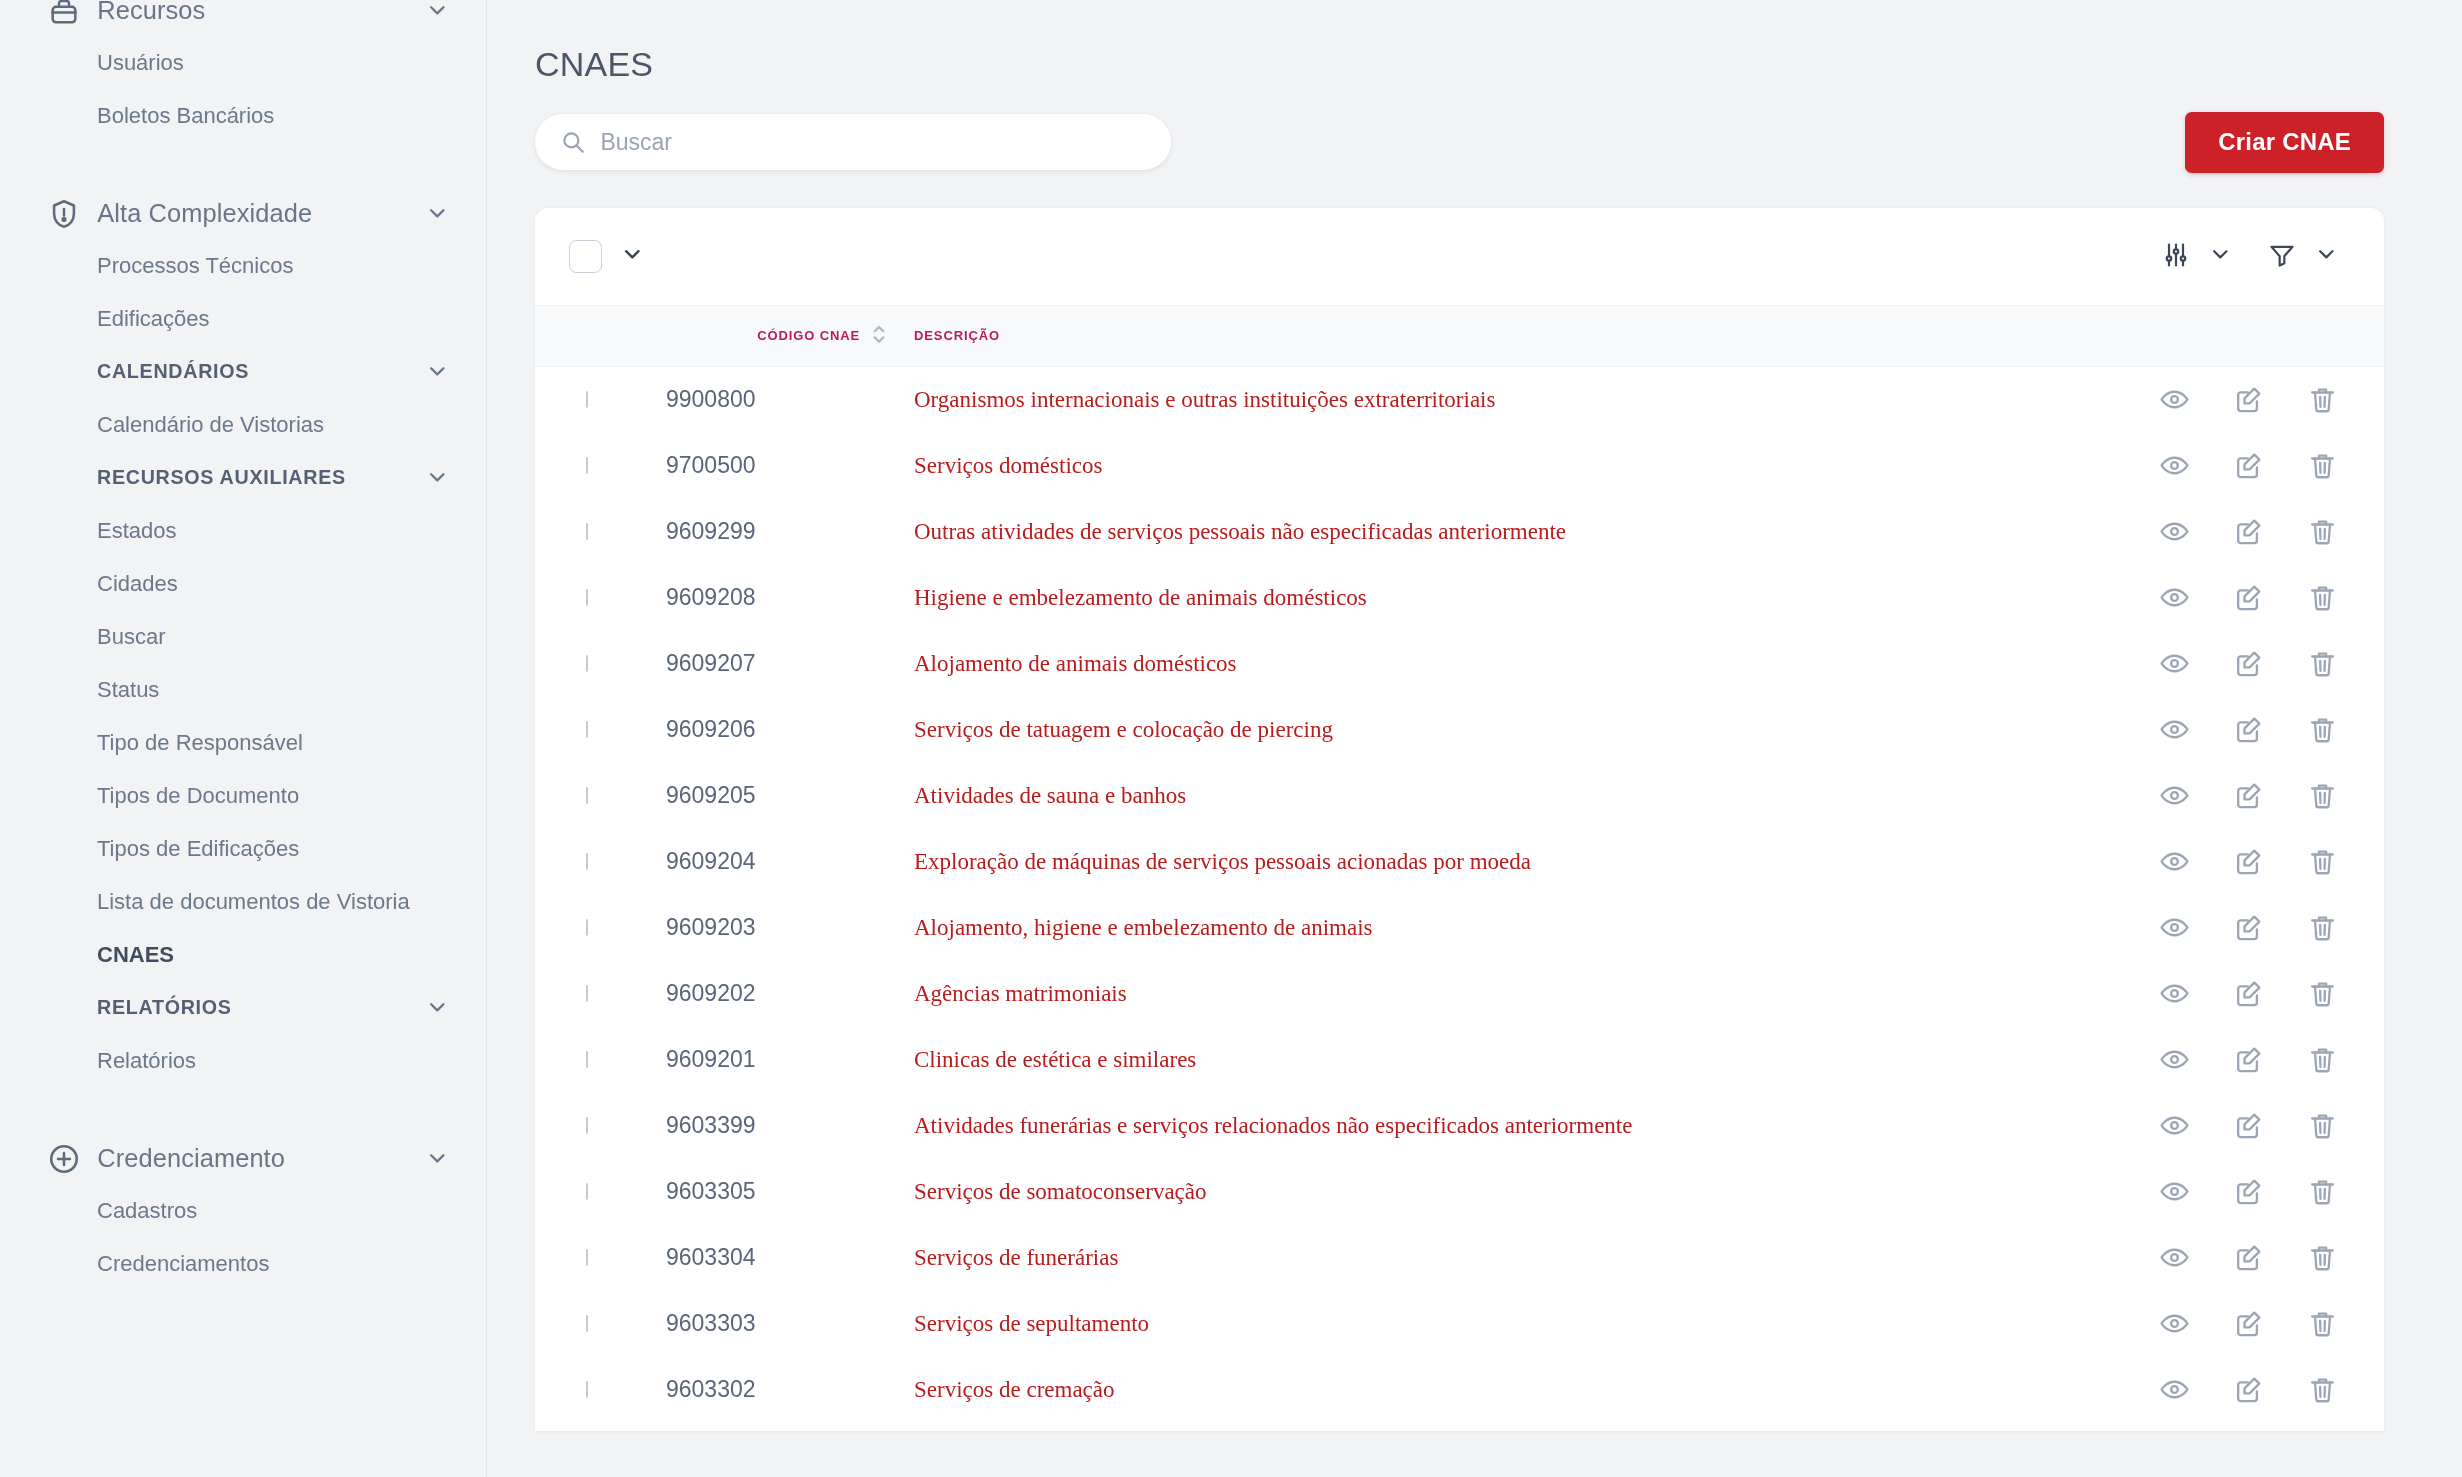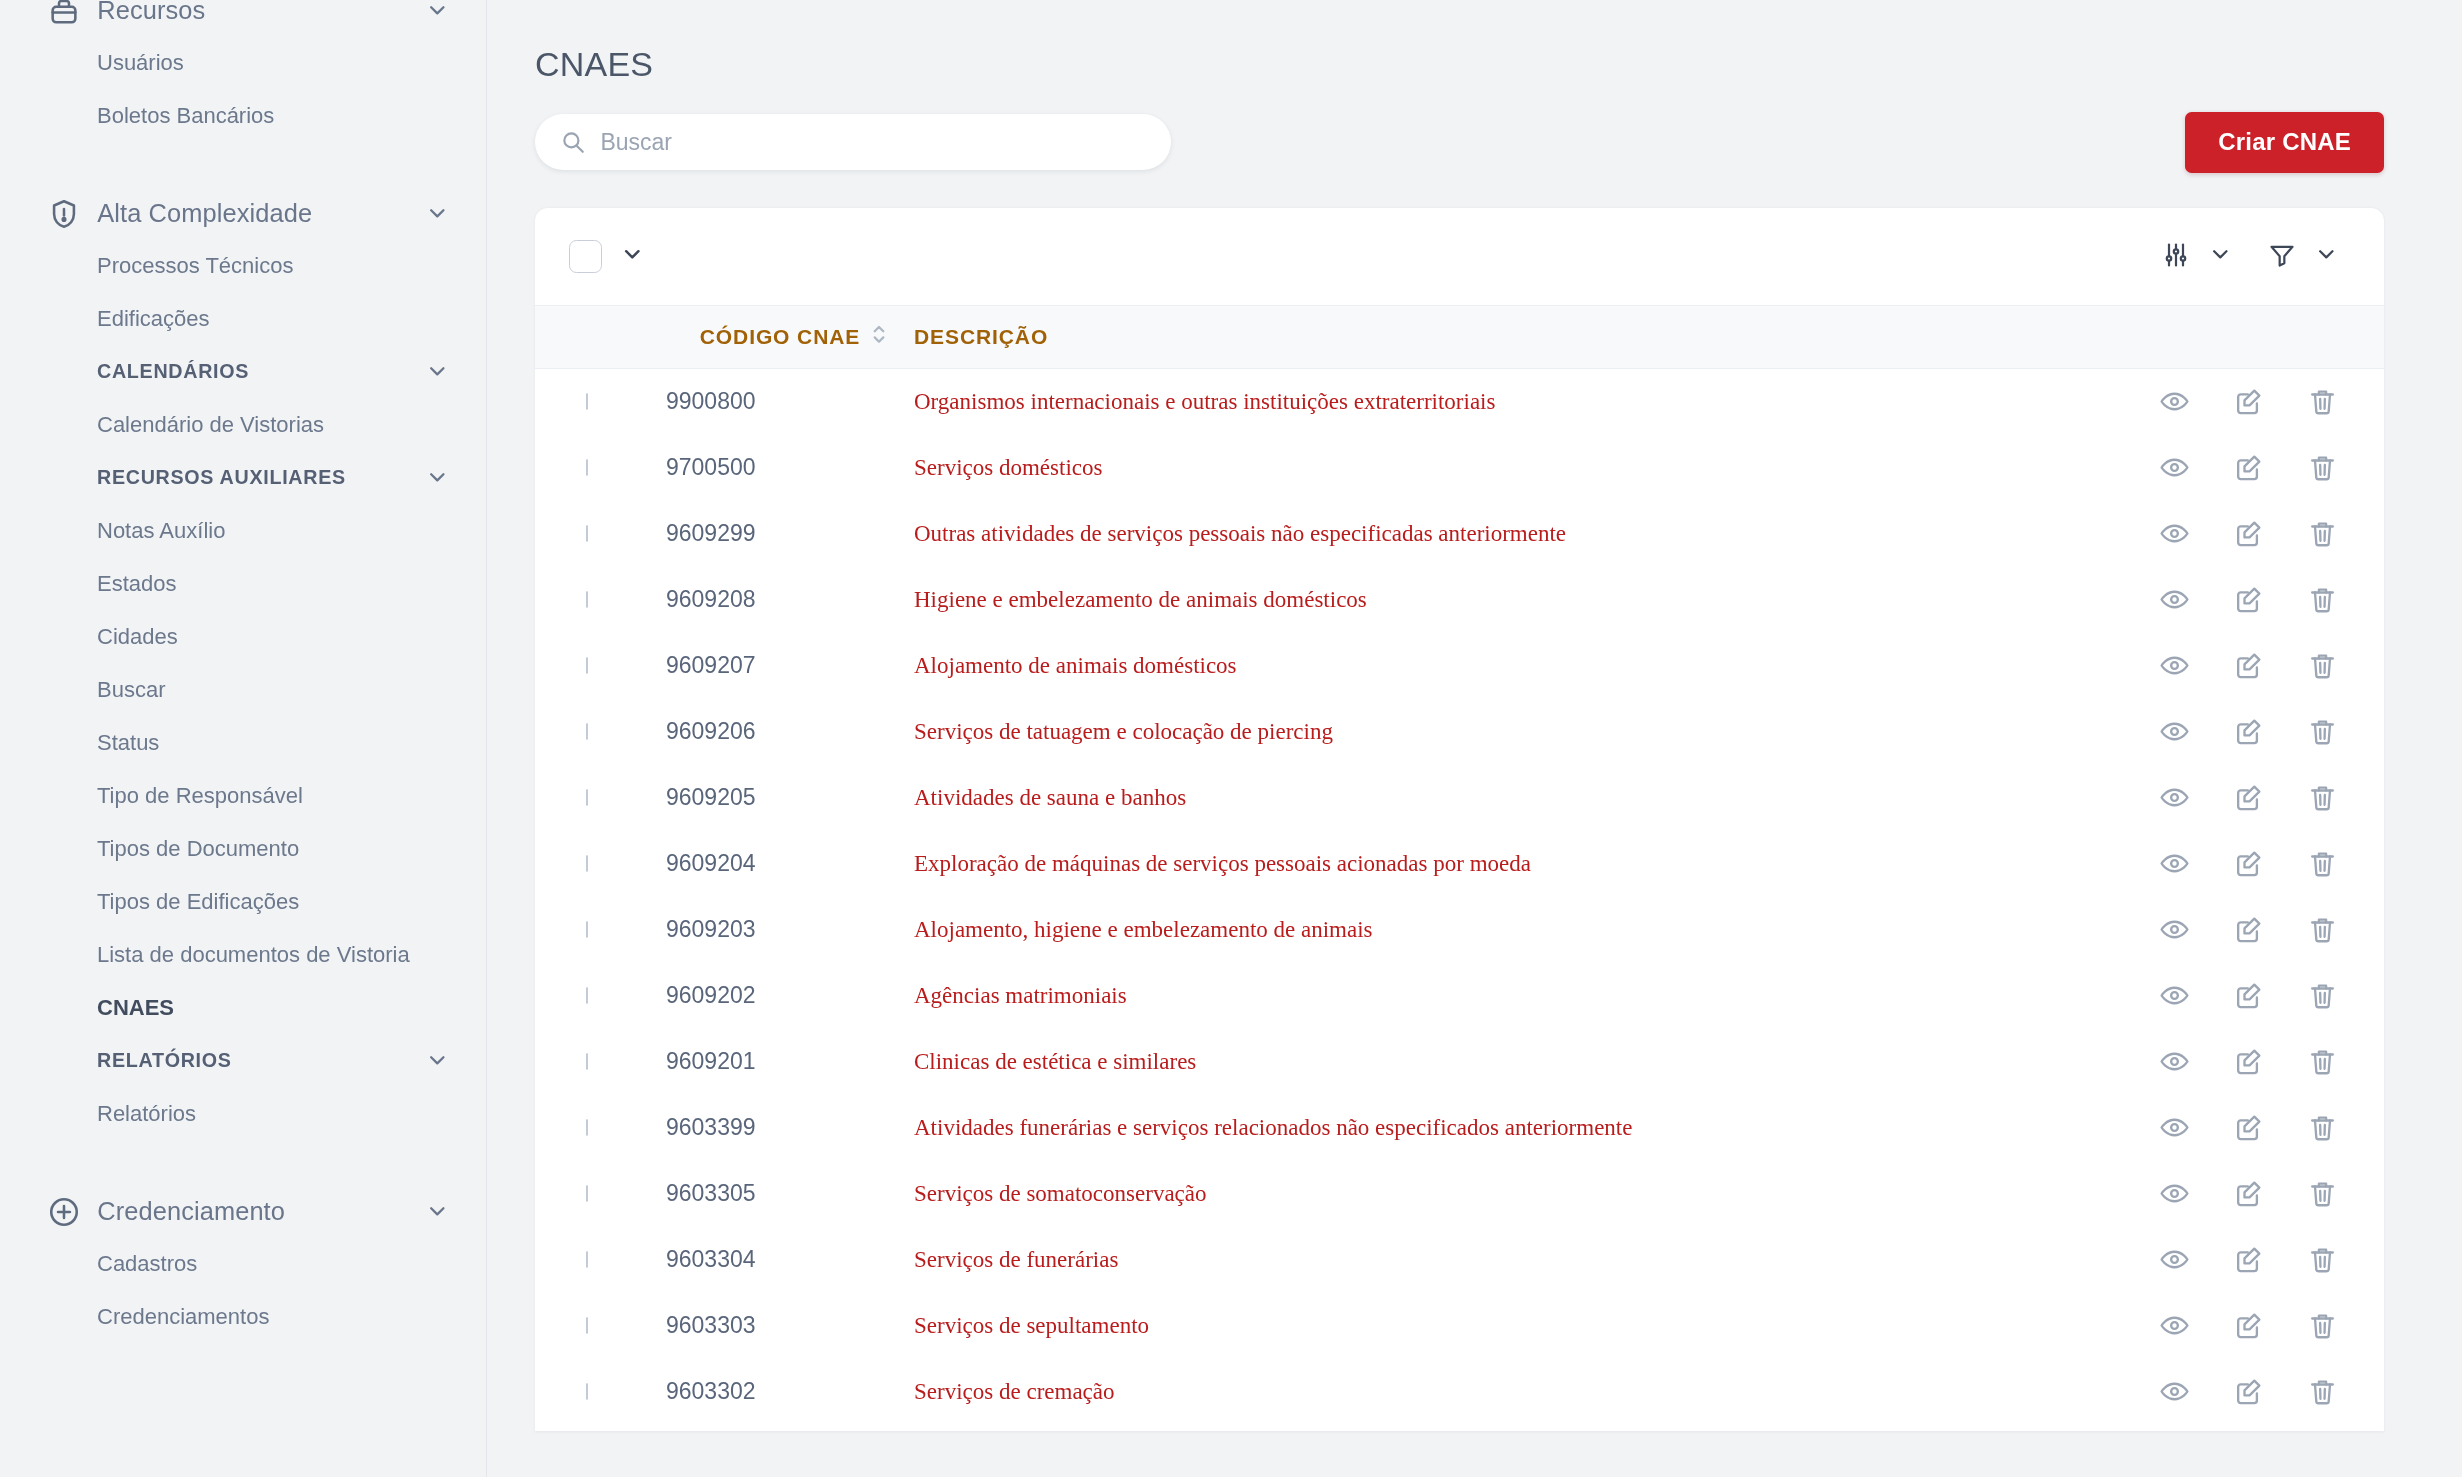--- a/index.html
+++ b/index.html
@@ -124,21 +124,21 @@
   .chk {
     width: 33px; height: 33px; border: 1.6px solid #C9CFD8;
     border-radius: 7.4px; background: #fff; cursor: pointer;
     flex: 0 0 33px;
   }
   .chk.row { width: 28px; height: 28px; flex: 0 0 28px; border-radius: 7.4px; border-color:#C3CBD6;}
 
   table { width: 100%; border-collapse: collapse; table-layout: fixed; }
   thead tr { background: #F7F9FB; border-top: 0.8px solid #EBEEF2; border-bottom: 0.8px solid #EBEEF2; }
   th {
-    font-size: 21px; font-weight: bold; color: #a16207;
+    font-size: 13px; font-weight: bold; color: #be185d;
     letter-spacing: 0.9px; text-align: left;
     padding: 16.4px 0; height: 57px;
   }
   th.c-chk { width: 131px; }
   th.c-code { width: 222px; text-align: right; padding-right: 0; }
   th.c-code .thinner { display: inline-flex; align-items: center; gap: 9.8px; }
   th.c-desc { padding-left: 26px; }
   th.c-act { width: 271px; }
 
   tbody td { padding: 0; height: 66px; vertical-align: middle; }
@@ -215,23 +215,20 @@
         <div class="sb-sub">
           <span class="slabel">Calendário de Vistorias</span>
         </div>
         <div class="sb-sub section">
           <span class="slabel">RECURSOS AUXILIARES</span>
           <span class="chev">
             <svg width="24.6" height="24.6" viewBox="0 0 24 24" fill="none" stroke="#69758A" stroke-width="2.2" stroke-linecap="round" stroke-linejoin="round">
               <polyline points="6 9 12 15 18 9"></polyline>
             </svg>
           </span>
-        </div>
-        <div class="sb-sub">
-          <span class="slabel">Notas Auxílio</span>
         </div>
         <div class="sb-sub">
           <span class="slabel">Estados</span>
         </div>
         <div class="sb-sub">
           <span class="slabel">Cidades</span>
         </div>
         <div class="sb-sub">
           <span class="slabel">Buscar</span>
         </div>

